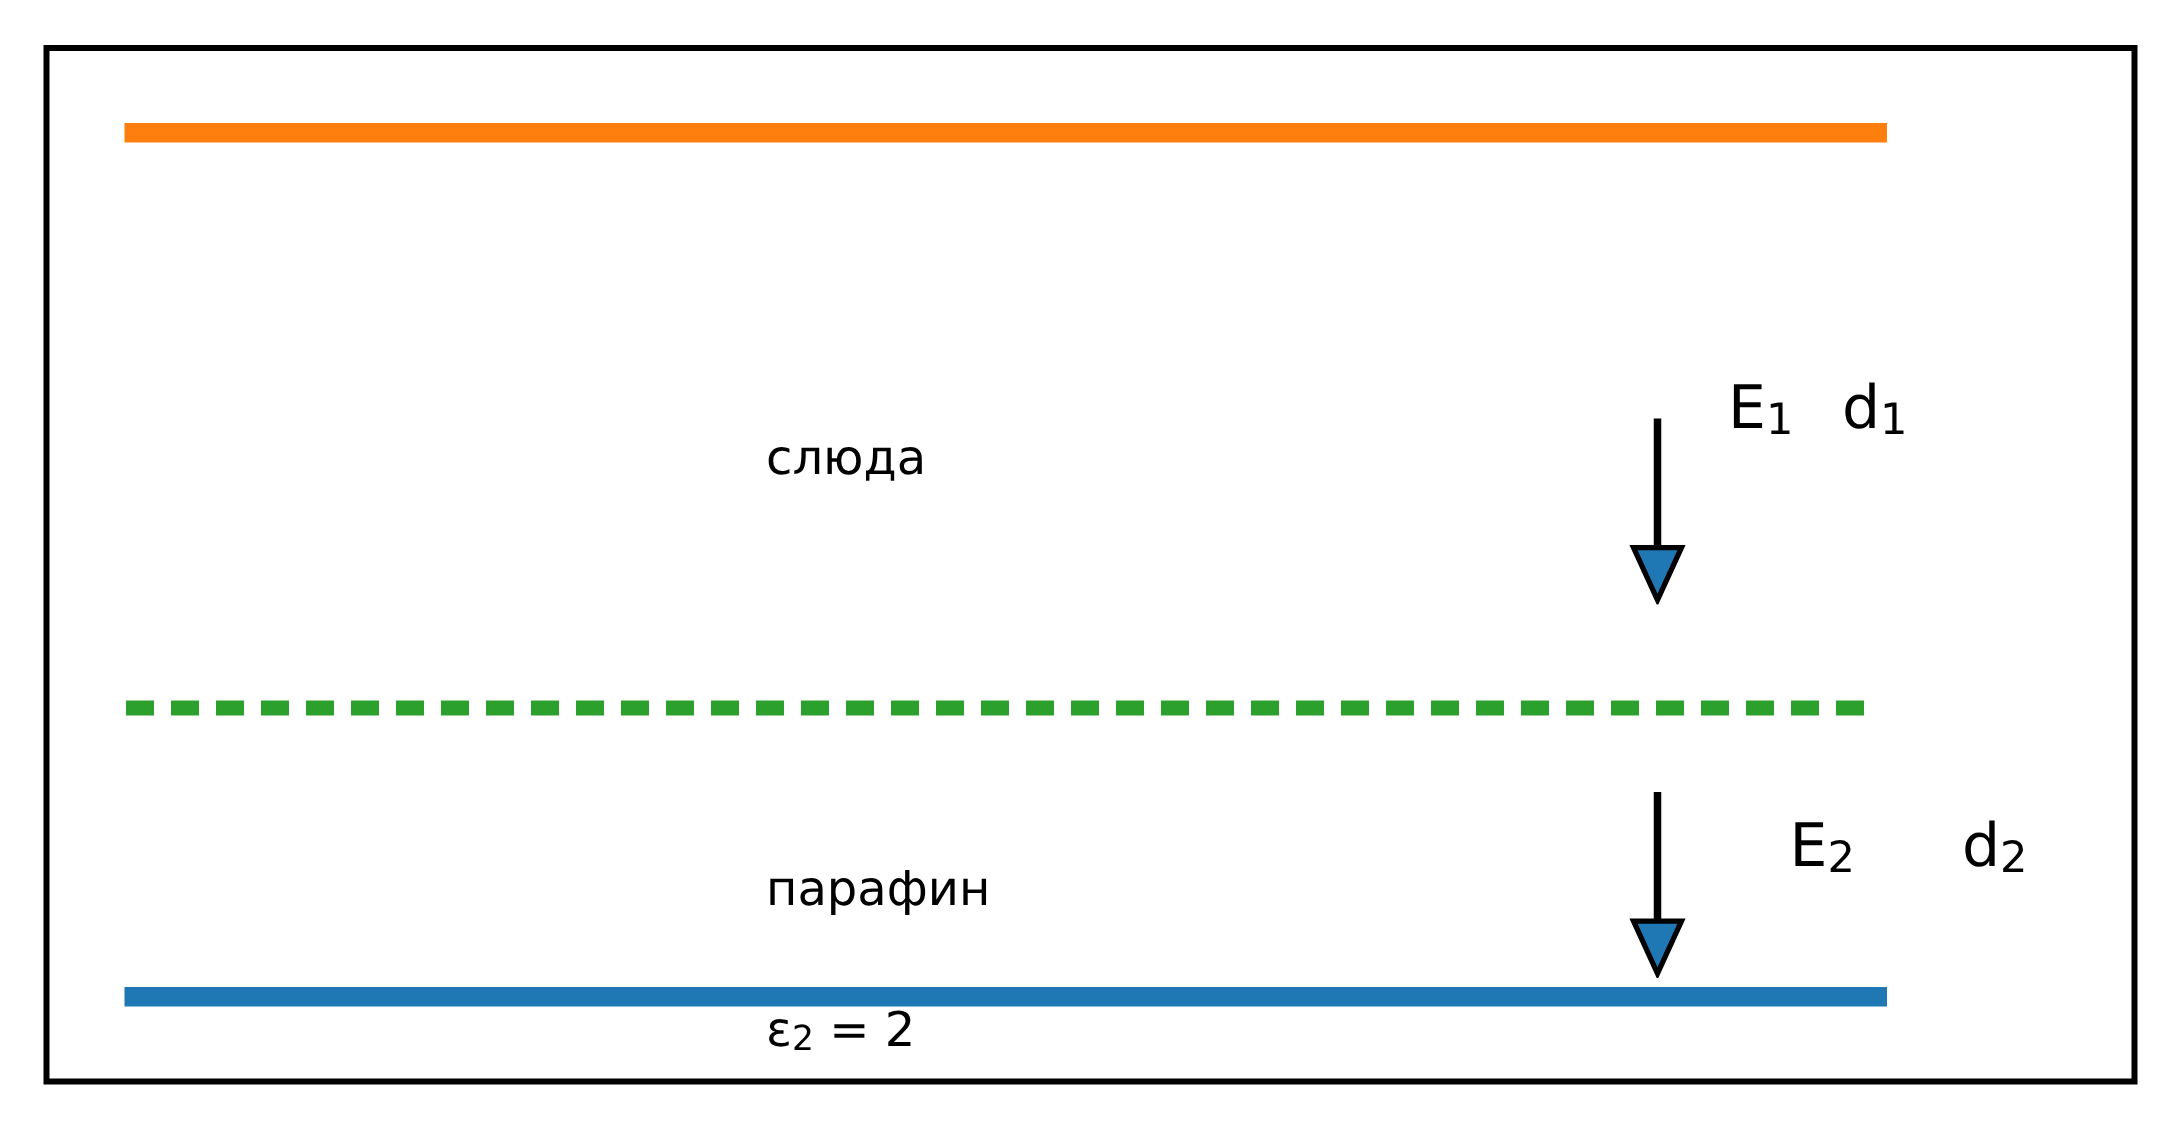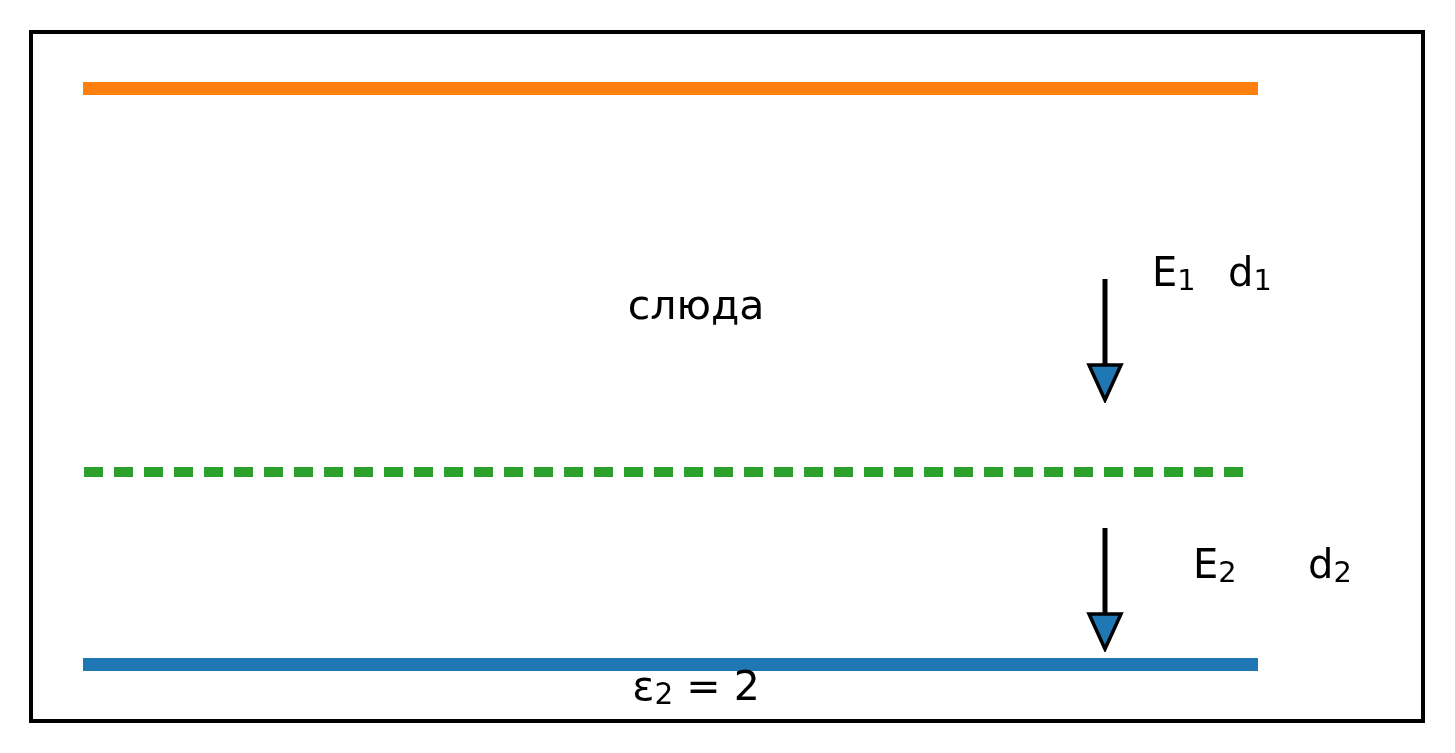--- a/index.html
+++ b/index.html
@@ -50,22 +50,21 @@
       var(--interface-line, #2ca02c) 0px,
       var(--interface-line, #2ca02c) 19px,
       transparent 19px,
       transparent 30px
     );
   }
   .layer-label {
     position: absolute;
     left: 470px;
     width: 400px;
-    text-align: center;
-    font-size: 41px;
+    font-size: 32px;
     line-height: 47px;
     color: #000000;
     white-space: pre;
   }
   .label-mica { top: 235px; }
   .label-paraffin { top: 522px; }
   .side-label {
     position: absolute;
     font-size: 40px;
     line-height: 47px;
@@ -107,21 +106,21 @@
 
   <div class="interface-line"></div>
 
   <div class="plate plate-bottom"></div>
 
   <div class="layer-label label-mica">
     <span>слюда</span><br>
   </div>
 
   <div class="layer-label label-paraffin">
-    <br>
+    <span>парафин</span><br>
     <span><span>ε</span><span class="sub">2</span><span> = 2</span></span>
   </div>
 
   <div class="arrow arrow-1">
     <svg width="40" height="126" viewBox="0 0 40 126" xmlns="http://www.w3.org/2000/svg">
       <line x1="20" y1="2" x2="20" y2="90"></line>
       <polygon points="4,88 36,88 20,123"></polygon>
     </svg>
   </div>
 

